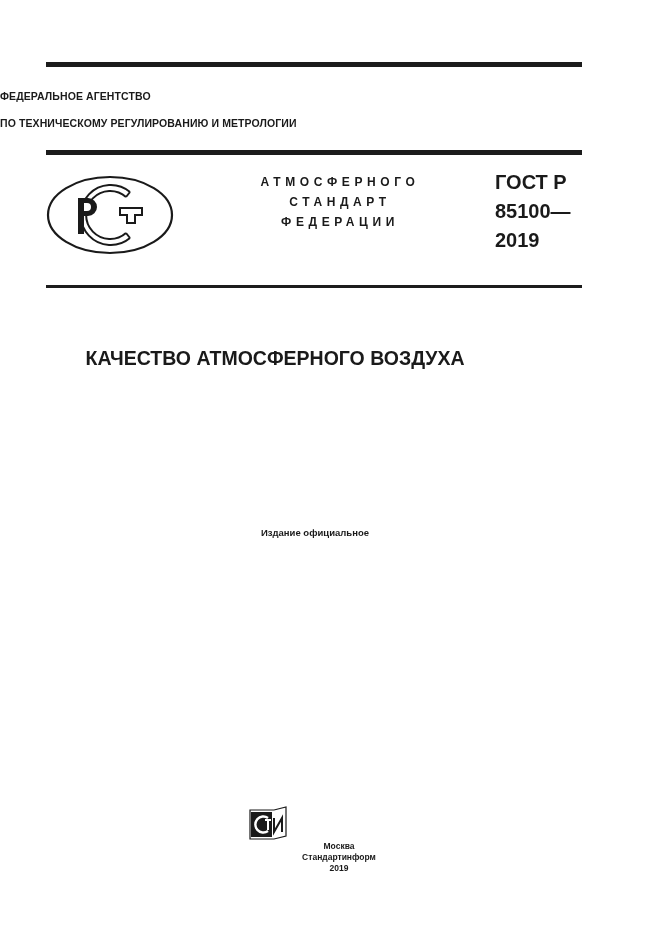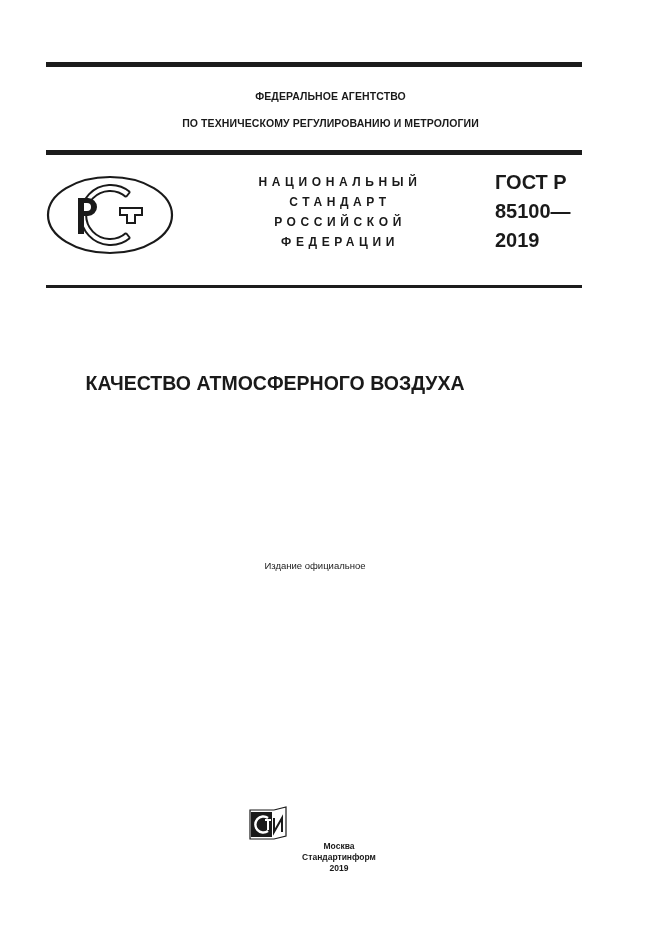--- a/index.html
+++ b/index.html
@@ -2,34 +2,34 @@
 <html><head>
 <meta charset="utf-8">
 <style>
   html, body { margin: 0; padding: 0; background: #ffffff; }
   body { width: 661px; height: 935px; position: relative; overflow: hidden;
          font-family: "Liberation Sans", sans-serif; color: #1a1a1a; }
   .bar { position: absolute; left: 46px; width: 536px; background: #1c1c1c; }
   .bar-1 { top: 62px; height: 5px; }
   .bar-2 { top: 150px; height: 5px; }
   .bar-3 { top: 285px; height: 3px; }
-  .agency { position: absolute; left: 0; width: 661px; text-align: center;
+  .agency { position: absolute; left: 0; width: 661px; text-align: left;
             font-weight: bold; font-size: 10.5px; letter-spacing: 0.1px; }
   .agency-1 { top: 90px; }
   .agency-2 { top: 117px; }
   .logo { position: absolute; left: 46px; top: 170px; width: 128px; height: 90px; }
   .national { position: absolute; left: 240px; top: 172px; width: 200px; text-align: center;
               font-weight: bold; font-size: 12px; letter-spacing: 4.6px; line-height: 20px; }
   .gost { position: absolute; left: 495px; top: 168px; font-weight: bold; font-size: 20px; line-height: 29px; }
-  .title { position: absolute; left: 0; top: 372px; width: 550px; text-align: center;
+  .title { position: absolute; left: 0; top: 347px; width: 550px; text-align: center;
            font-weight: bold; font-size: 19.5px; }
   .subtitle { position: absolute; left: 0; top: 404px; width: 661px; text-align: center;
               font-weight: bold; font-size: 16.5px; line-height: 22px; }
   .edition { position: absolute; left: 0; top: 527px; width: 630px; text-align: center;
-             font-weight: normal; font-size: 9.5px; margin-top: 33px; }
+             font-weight: bold; font-size: 9.5px; }
   .pub-logo { position: absolute; left: 248px; top: 806px; width: 40px; height: 34px; }
   .publisher { position: absolute; left: 294px; top: 806px; width: 90px; text-align: center;
                font-weight: bold; font-size: 8.5px; line-height: 11px; margin-top: 35px; }
   .publisher div { display: block; }
 </style>
 </head>
 <body>
 
 <div class="bar bar-1"></div>
 
@@ -46,23 +46,22 @@
   <line x1="84" y1="22" x2="80" y2="27" stroke="#1a1a1a" stroke-width="2"></line>
   <line x1="84" y1="68" x2="80" y2="63" stroke="#1a1a1a" stroke-width="2"></line>
 
   <path d="M32 64 L32 28 L42 28 A9 9 0 0 1 42 46 L38 46 L38 64 Z" fill="#1a1a1a"></path>
   <path d="M38 33 L41 33 A4 4 0 0 1 41 41 L38 41 Z" fill="#ffffff"></path>
 
   <path d="M74 38 L96 38 L96 45 L89 45 L89 53 L81 53 L81 45 L74 45 Z" fill="none" stroke="#1a1a1a" stroke-width="2"></path>
 </svg>
 
 <div class="national">
-  <div>НАЦИОНАЛЬНЫЙ</div>
+  <div>АТМОСФЕРНОГО</div>
   <div>СТАНДАРТ</div>
-  <div>РОССИЙСКОЙ</div>
   <div>ФЕДЕРАЦИИ</div>
 </div>
 
 <div class="gost">
   <div>ГОСТ Р</div>
   <div>85100—</div>
   <div>2019</div>
 </div>
 
 <div class="bar bar-3"></div>

